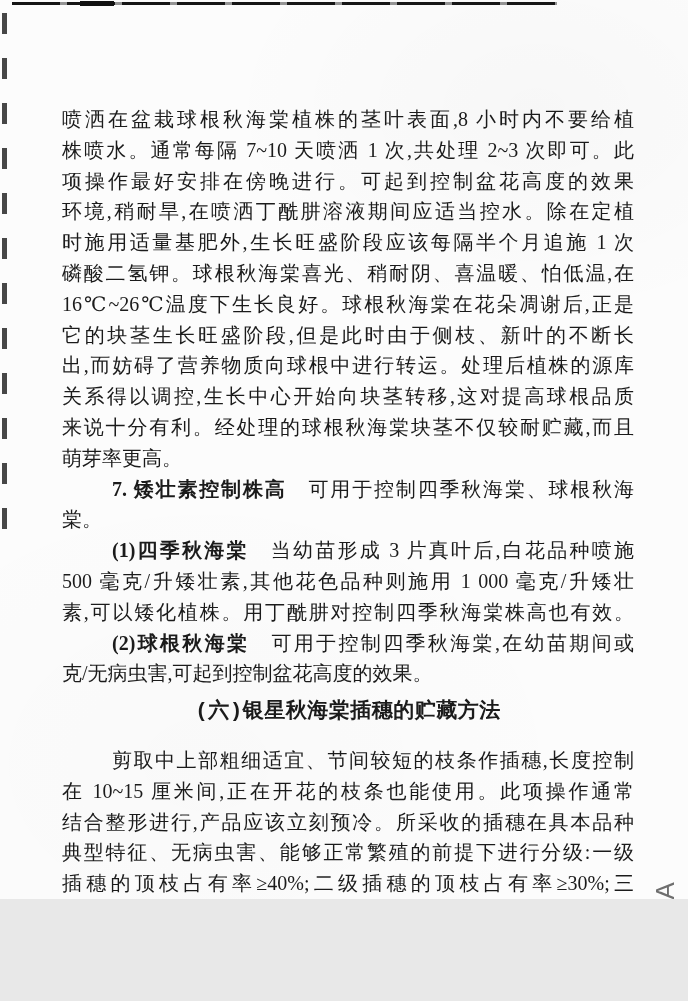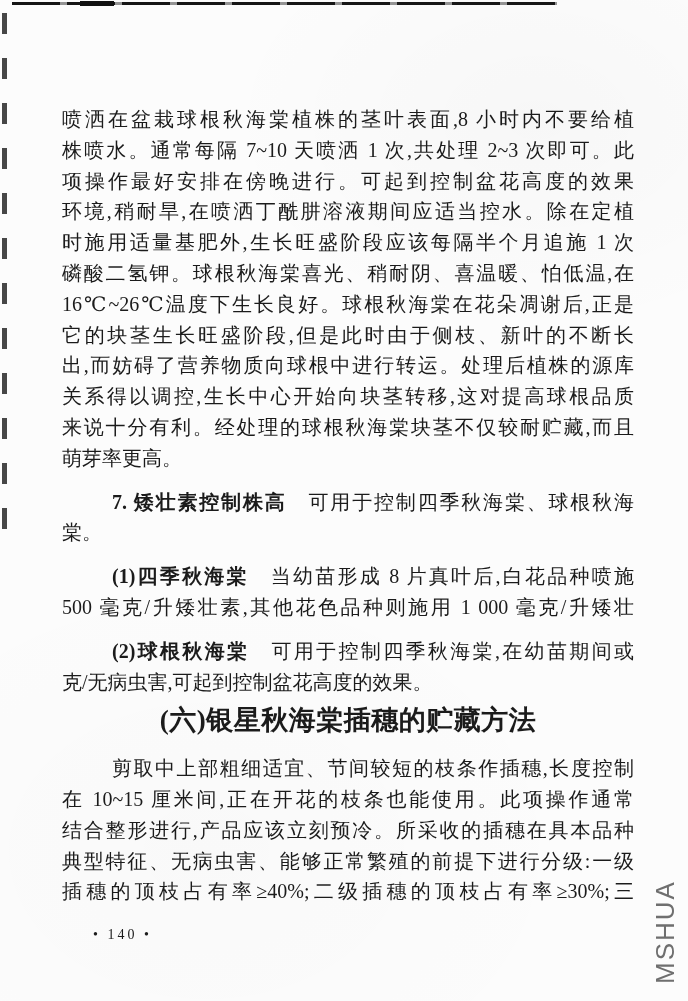--- a/index.html
+++ b/index.html
@@ -1,18 +1,18 @@
 <!DOCTYPE html>
 <html><head>
 <meta charset="utf-8">
 <style>
   html,body{margin:0;padding:0;background:#e8e8e8;}
   .page{
     position:relative;
-    width:688px;height:1001px;
+    width:688px;height:899px;
     background:
       radial-gradient(ellipse 320px 220px at 78% 12%, rgba(0,0,0,0.018), transparent),
       radial-gradient(ellipse 400px 300px at 30% 85%, rgba(0,0,0,0.012), transparent),
       #fcfcfc;
     overflow:hidden;
     font-family:"Liberation Serif","DejaVu Serif",serif;
     color:#1b1b1b;
   }
   .artifact-top{
     position:absolute;top:2px;left:12px;width:545px;height:3px;
@@ -28,26 +28,26 @@
   .text-block{
     position:absolute;left:62px;top:104px;width:572px;
   }
   .line{
     font-size:20px;
     line-height:30.8px;height:30.8px;
     text-align:justify;text-align-last:justify;
     overflow:hidden;
   }
   .line.last{text-align-last:left;}
-  .line.indent{padding-left:50px;margin-top:13px;}
+  .line.indent{padding-left:50px;}
   .lead{font-weight:bold;margin-right:22px;}
   .section-heading{
-    font-size:27px;font-weight:bold;text-align:center;
+    font-size:21px;font-weight:bold;text-align:center;
     line-height:30.8px;height:30.8px;
-    margin-top:8px;margin-bottom:17px;letter-spacing:.5px;
+    margin-top:8px;margin-bottom:17px;letter-spacing:.5px;font-family:Liberation Mono, monospace;
   }
   .footer{
     position:absolute;left:93px;top:927px;
     font-size:14px;letter-spacing:3px;color:#1b1b1b;
   }
   .watermark{
     position:absolute;left:600px;top:912px;width:130px;height:40px;
     transform:rotate(-90deg);
     text-align:center;line-height:40px;
     font-family:"Liberation Sans","DejaVu Sans",sans-serif;
@@ -73,22 +73,23 @@
     <div class="line">16℃~26℃温度下生长良好。球根秋海棠在花朵凋谢后,正是</div>
     <div class="line">它的块茎生长旺盛阶段,但是此时由于侧枝、新叶的不断长</div>
     <div class="line">出,而妨碍了营养物质向球根中进行转运。处理后植株的源库</div>
     <div class="line">关系得以调控,生长中心开始向块茎转移,这对提高球根品质</div>
     <div class="line">来说十分有利。经处理的球根秋海棠块茎不仅较耐贮藏,而且</div>
     <div class="line last">萌芽率更高。</div>
 
     <div class="line indent"><span class="lead">7. 矮壮素控制株高</span><span>可用于控制四季秋海棠、球根秋海</span></div>
     <div class="line last">棠。</div>
 
-    <div class="line indent"><span class="lead">(1)四季秋海棠</span><span>当幼苗形成 8 片真叶后,白花品种喷施</span></div>
+    <div class="line indent"><span class="lead">(1)四季秋海棠</span><span>当幼苗形成 3 片真叶后,白花品种喷施</span></div>
     <div class="line">500 毫克/升矮壮素,其他花色品种则施用 1 000 毫克/升矮壮</div>
+    <div class="line">素,可以矮化植株。用丁酰肼对控制四季秋海棠株高也有效。</div>
 
     <div class="line indent"><span class="lead">(2)球根秋海棠</span><span>可用于控制四季秋海棠,在幼苗期间或</span></div>
     <div class="line last">克/无病虫害,可起到控制盆花高度的效果。</div>
 
     <div class="section-heading">(六)银星秋海棠插穗的贮藏方法</div>
 
     <div class="line indent">剪取中上部粗细适宜、节间较短的枝条作插穗,长度控制</div>
     <div class="line">在 10~15 厘米间,正在开花的枝条也能使用。此项操作通常</div>
     <div class="line">结合整形进行,产品应该立刻预冷。所采收的插穗在具本品种</div>
     <div class="line">典型特征、无病虫害、能够正常繁殖的前提下进行分级:一级</div>

